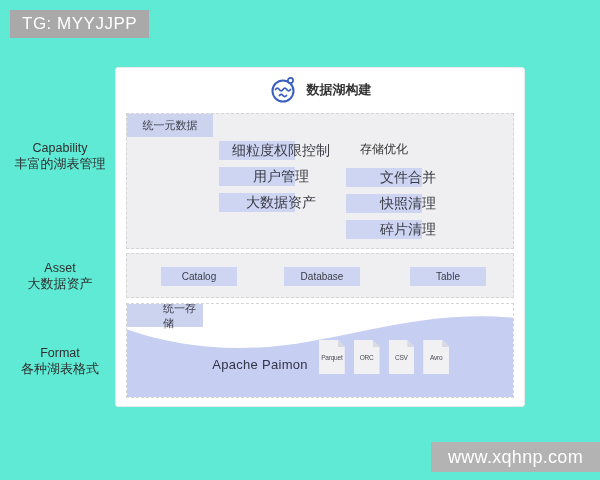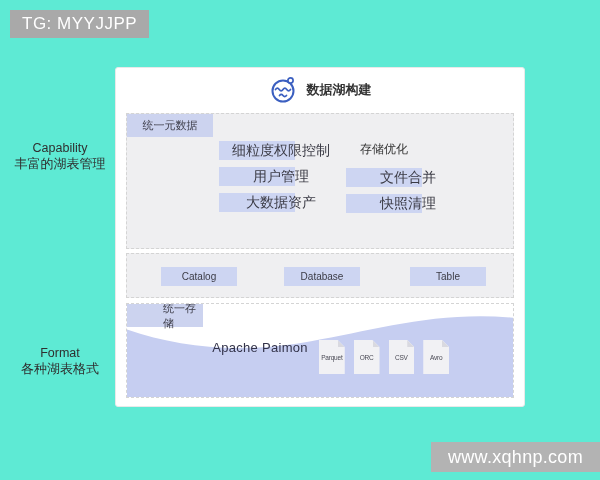--- a/index.html
+++ b/index.html
@@ -75,21 +75,21 @@
     background: #cdd5f2; color: #3b3b45; font-size: 10px;
     display: flex; align-items: center; justify-content: center;
   }
   .asset-chip.c1 { left: 34px; text-align: center; }
   .asset-chip.c2 { left: 157px; }
   .asset-chip.c3 { left: 283px; }
 
   .wave-svg { position: absolute; left: 0; top: 0; width: 100%; height: 100%; }
 
   .paimon-label {
-    position: absolute; left: 68px; top: 36px; width: 130px;
+    position: absolute; left: 68px; top: 53px; width: 130px;
     font-size: 13px; color: #33334a; text-align: center; letter-spacing: 0.3px;
   }
 
   .files-row {
     position: absolute; left: 192px; top: 36px; width: 130px; height: 34px;
     display: flex; gap: 9px;
   }
   .file-doc {
     position: relative; width: 26px; height: 34px; background: #f1f1f4;
     clip-path: polygon(0 0, calc(100% - 7px) 0, 100% 7px, 100% 100%, 0 100%);
@@ -109,20 +109,24 @@
 </head>
 <body>
 
 <div class="stage">
 
   <div class="badge-tl">TG: MYYJJPP</div>
 
   <div class="side-label capability">
     <div class="en">Capability</div>
     <div class="zh">丰富的湖表管理</div>
+  </div>
+  <div class="side-label asset">
+    <div class="en">Asset</div>
+    <div class="zh">大数据资产</div>
   </div>
   <div class="side-label format">
     <div class="en">Format</div>
     <div class="zh">各种湖表格式</div>
   </div>
 
   <div class="card">
 
     <div class="title-row">
       <span style="display:inline-flex;">
@@ -142,20 +146,21 @@
       <div class="col col-1">
         <div class="chip">细粒度权限控制</div>
         <div class="chip">用户管理</div>
         <div class="chip">大数据资产</div>
       </div>
 
       <div class="col col-2">
         <div class="col-heading">存储优化</div>
         <div class="chip">文件合并</div>
         <div class="chip">快照清理</div>
+        <div class="chip">碎片清理</div>
       </div>
     </div>
 
     <div class="section gray sec-asset">
       <div class="asset-chip c1">Catalog</div>
       <div class="asset-chip c2">Database</div>
       <div class="asset-chip c3">Table</div>
     </div>
 
     <div class="section white sec-storage">

